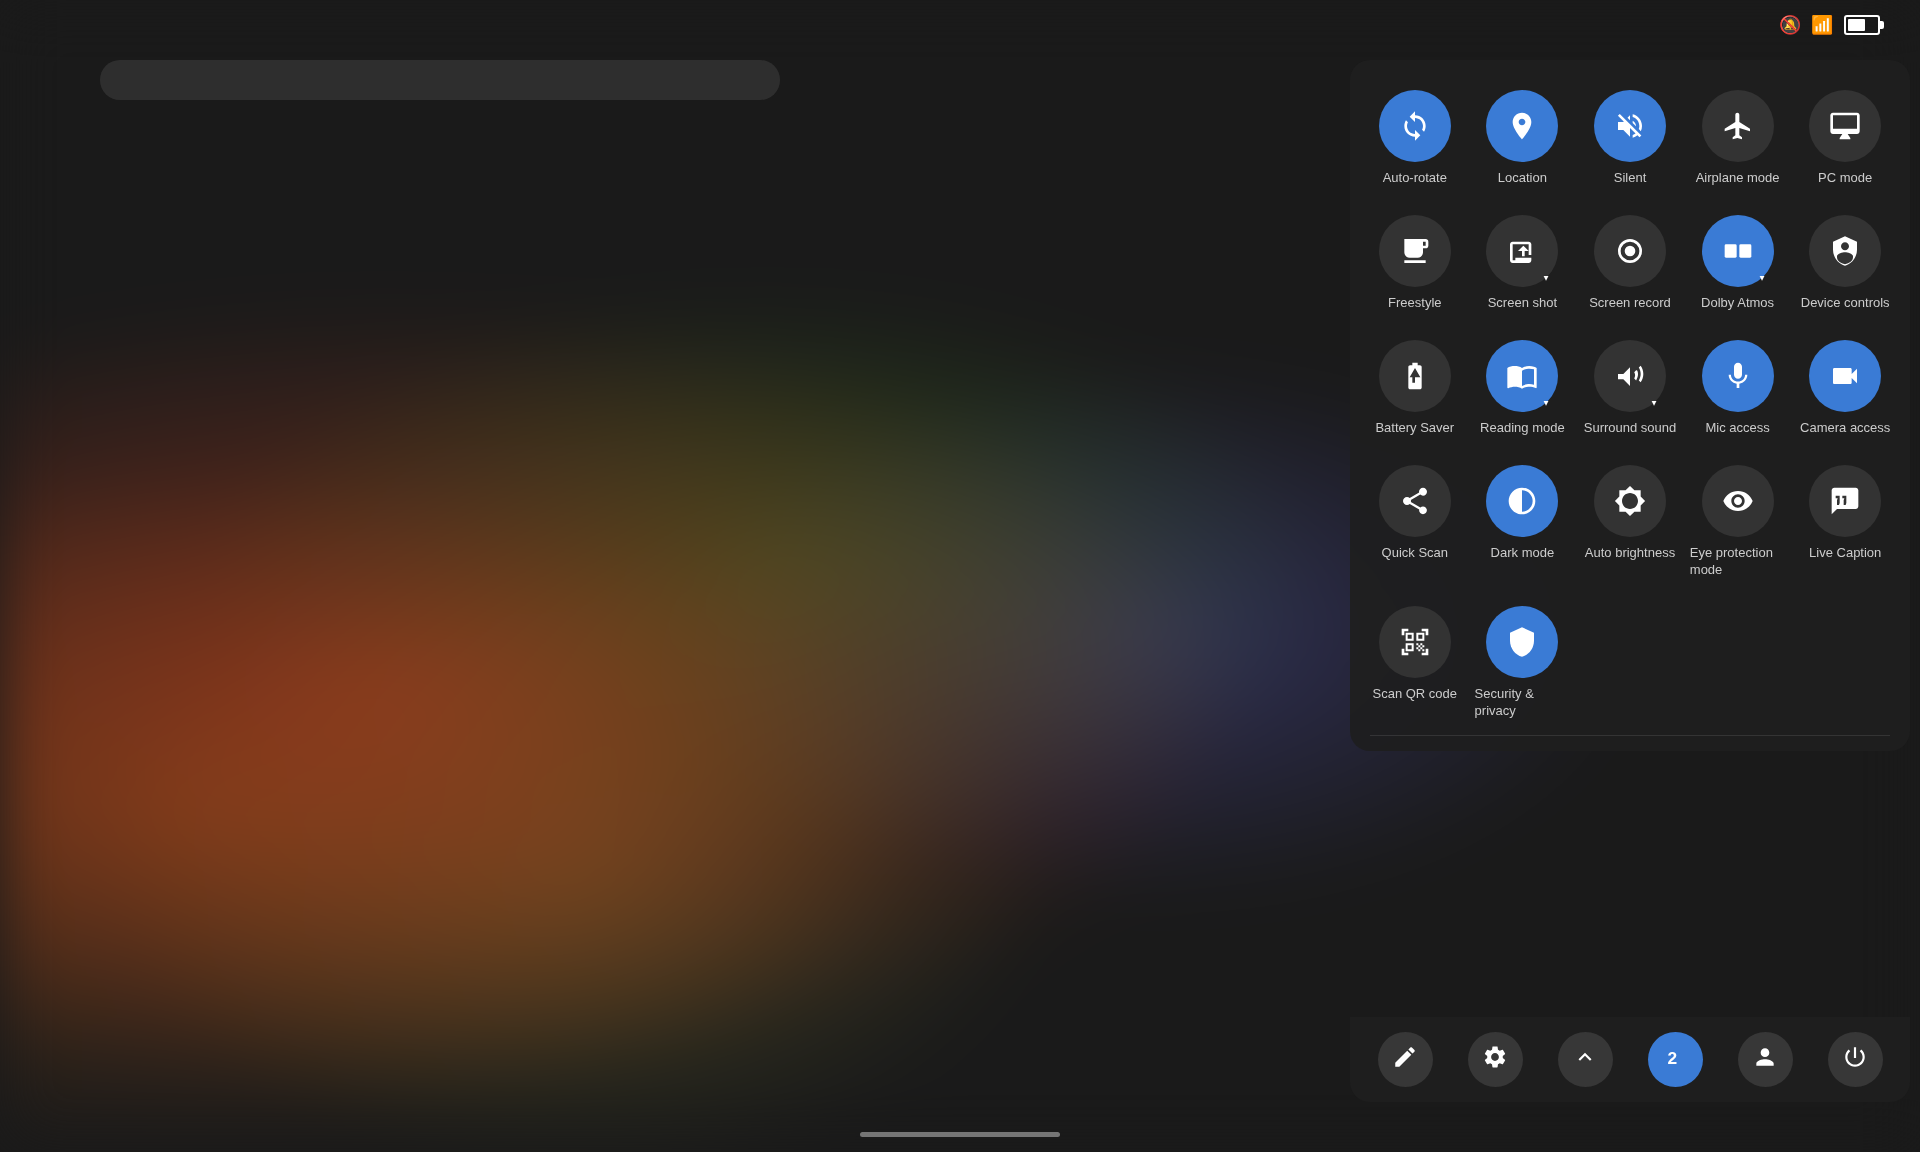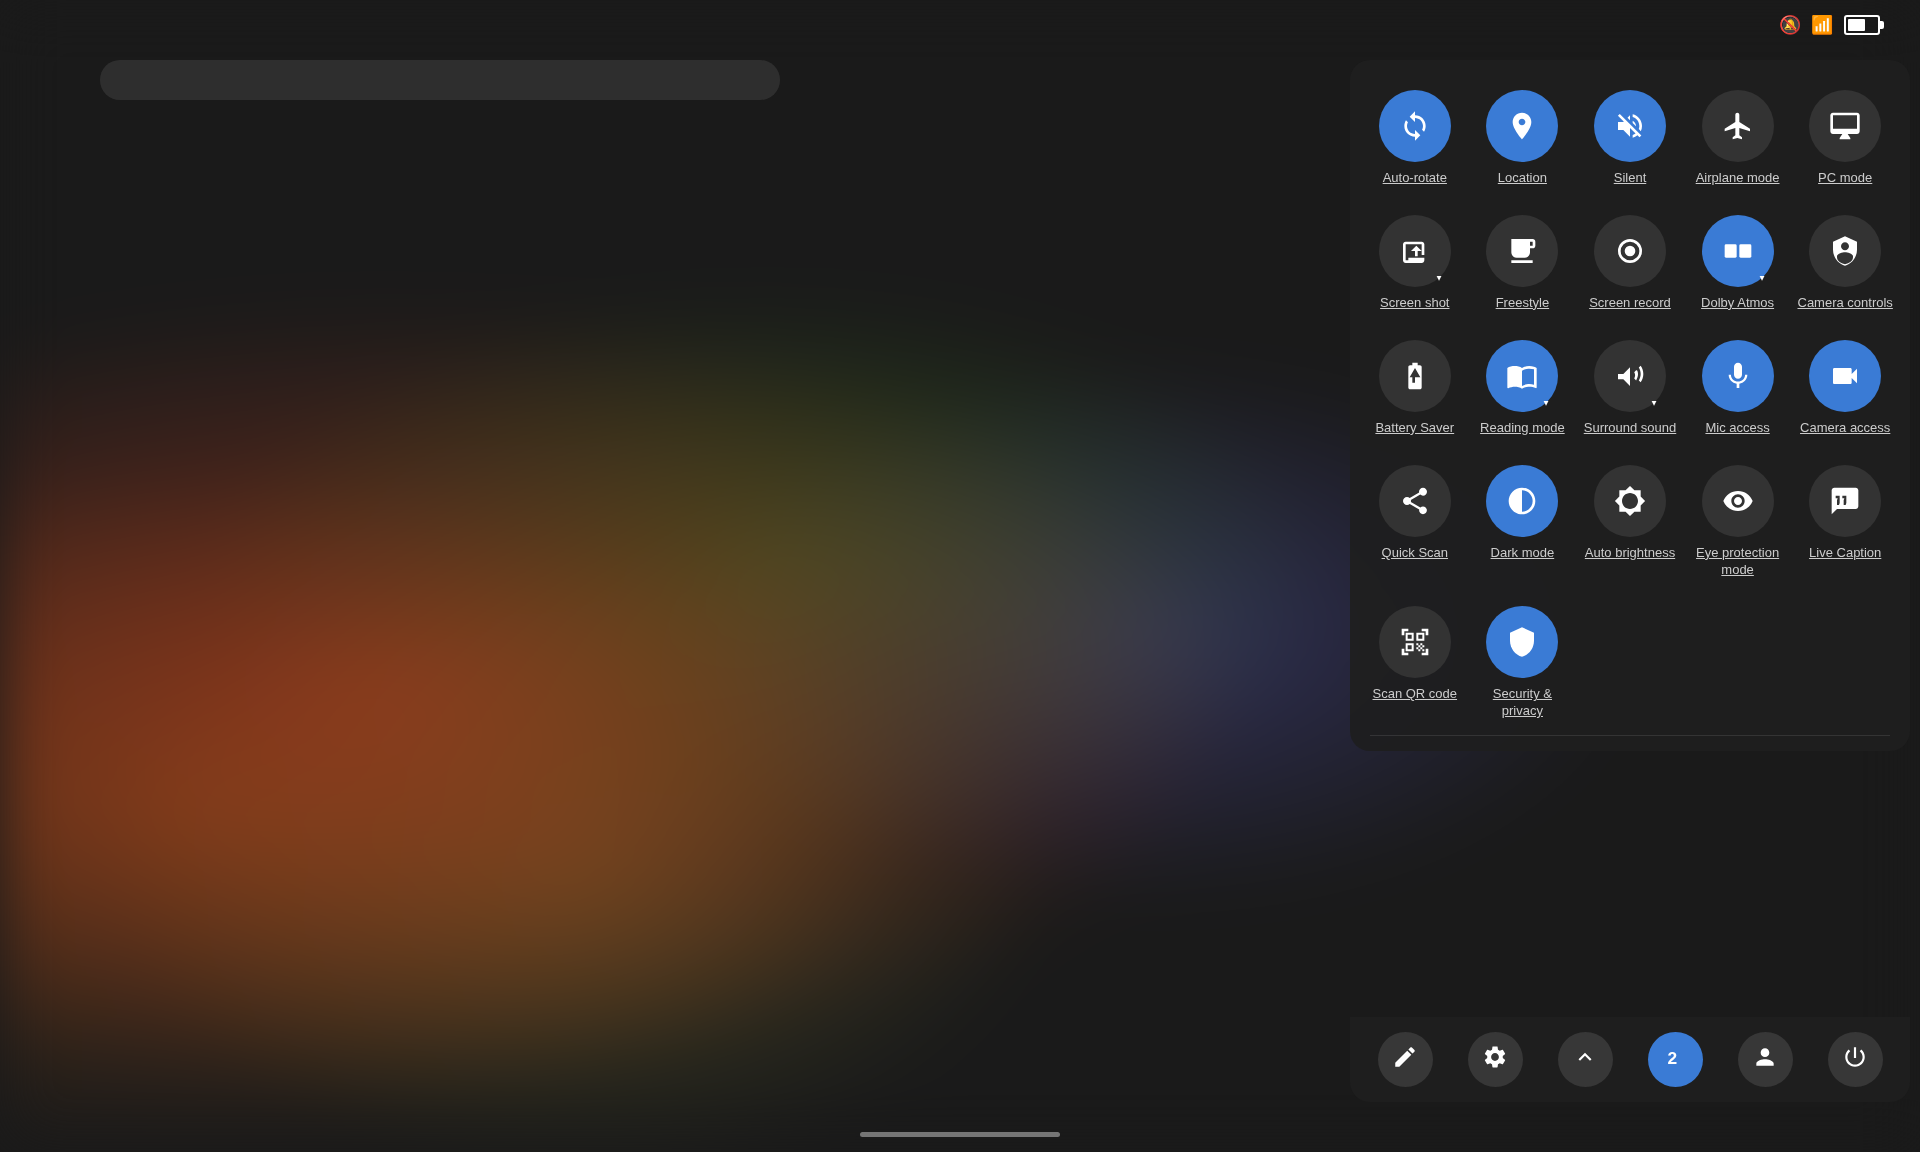--- a/index.html
+++ b/index.html
@@ -138,23 +138,21 @@
     .icon-active {
       background: #3a7bd5;
     }
     .icon-inactive {
       background: #333;
     }
 
     .qs-label {
       color: #ccc;
       font-size: 13px;
-      text-align: center;
       line-height: 1.3;
-      text-decoration: underline;
     }
 
     .has-arrow::after {
       content: '▲';
       position: absolute;
       bottom: 4px;
       right: 8px;
       font-size: 8px;
       color: #fff;
       transform: rotate(180deg);
@@ -269,34 +267,34 @@
     </div>
       <div class="qs-tile">
       <div class="qs-icon-wrap icon-inactive">
         <svg viewBox="0 0 24 24" width="32" height="32">
             <path d="M21 2H3c-1.1 0-2 .9-2 2v12c0 1.1.9 2 2 2h7l-2 3v1h8v-1l-2-3h7c1.1 0 2-.9 2-2V4c0-1.1-.9-2-2-2zm0 12H3V4h18v10z" fill="white"></path>
           </svg>
       </div>
       <span class="qs-label">PC mode</span>
     </div>
       <div class="qs-tile">
+      <div class="qs-icon-wrap icon-inactive">
+        <svg viewBox="0 0 24 24" width="32" height="32">
+            <path d="M20 3H4v10c0 2.21 1.79 4 4 4h6c2.21 0 4-1.79 4-4v-3h2c1.11 0 2-.89 2-2V5c0-1.11-.89-2-2-2zm0 5h-2V5h2v3zM4 19h16v2H4z" fill="white"></path>
+          </svg>
+      </div>
+      <span class="qs-label">Freestyle</span>
+    </div>
+      <div class="qs-tile">
       <div class="qs-icon-wrap icon-inactive has-arrow">
         <svg viewBox="0 0 24 24" width="32" height="32">
             <path d="M17 15h2V7c0-1.1-.9-2-2-2H7v2h10v8zM7 17v2H5V7h2V5H5c-1.1 0-2 .9-2 2v12c0 1.1.9 2 2 2h12c1.1 0 2-.9 2-2v-2H7zm6-9l-4 4h3v4h2v-4h3l-4-4z" fill="white"></path>
           </svg>
       </div>
       <span class="qs-label">Screen shot</span>
-    </div>
-      <div class="qs-tile">
-      <div class="qs-icon-wrap icon-inactive">
-        <svg viewBox="0 0 24 24" width="32" height="32">
-            <path d="M20 3H4v10c0 2.21 1.79 4 4 4h6c2.21 0 4-1.79 4-4v-3h2c1.11 0 2-.89 2-2V5c0-1.11-.89-2-2-2zm0 5h-2V5h2v3zM4 19h16v2H4z" fill="white"></path>
-          </svg>
-      </div>
-      <span class="qs-label">Freestyle</span>
     </div>
       <div class="qs-tile">
       <div class="qs-icon-wrap icon-inactive">
         <svg viewBox="0 0 24 24" width="32" height="32">
             <circle cx="12" cy="12" r="8" fill="none" stroke="white" stroke-width="2"></circle>
             <circle cx="12" cy="12" r="4" fill="white"></circle>
           </svg>
       </div>
       <span class="qs-label">Screen record</span>
     </div>
@@ -308,21 +306,21 @@
           </svg>
       </div>
       <span class="qs-label">Dolby Atmos</span>
     </div>
       <div class="qs-tile">
       <div class="qs-icon-wrap icon-inactive">
         <svg viewBox="0 0 24 24" width="32" height="32">
             <path d="M12 1L3 5v6c0 5.55 3.84 10.74 9 12 5.16-1.26 9-6.45 9-12V5l-9-4zm0 4.5c1.66 0 3 1.34 3 3s-1.34 3-3 3-3-1.34-3-3 1.34-3 3-3zm6 11.25c0 2.5-2.69 4.67-6 5.25-3.31-.58-6-2.75-6-5.25v-.75c0-2 4-3.1 6-3.1s6 1.1 6 3.1v.75z" fill="white"></path>
           </svg>
       </div>
-      <span class="qs-label">Camera controls</span>
+      <span class="qs-label">Device controls</span>
     </div>
       <div class="qs-tile">
       <div class="qs-icon-wrap icon-inactive">
         <svg viewBox="0 0 24 24" width="32" height="32">
             <path d="M15.67 4H14V2h-4v2H8.33C7.6 4 7 4.6 7 5.33v15.33C7 21.4 7.6 22 8.33 22h7.33c.74 0 1.34-.6 1.34-1.33V5.33C17 4.6 16.4 4 15.67 4zm-1.67 9h-2v4h-2v-4H8l4-7 4 7h-2z" fill="white"></path>
           </svg>
       </div>
       <span class="qs-label">Battery Saver</span>
     </div>
       <div class="qs-tile">

